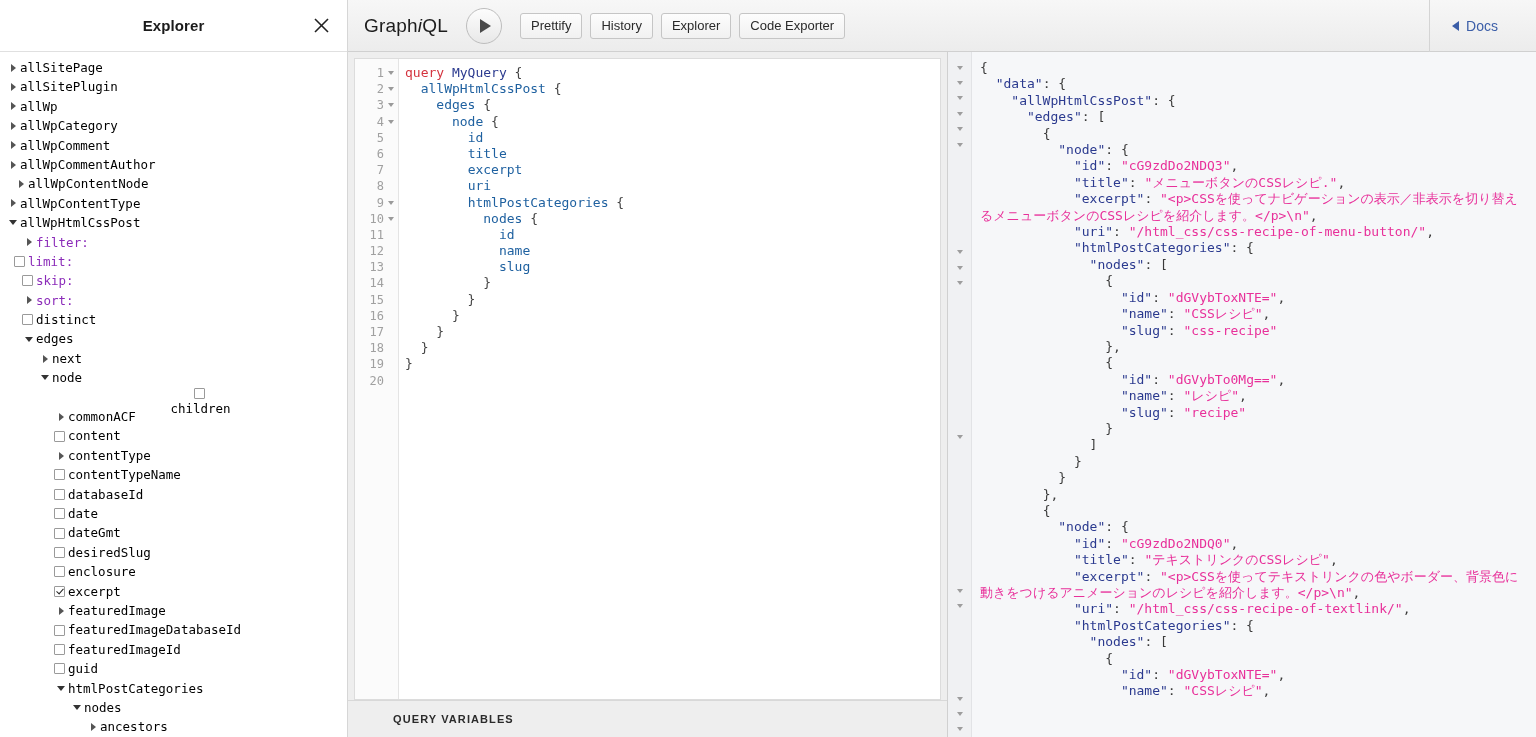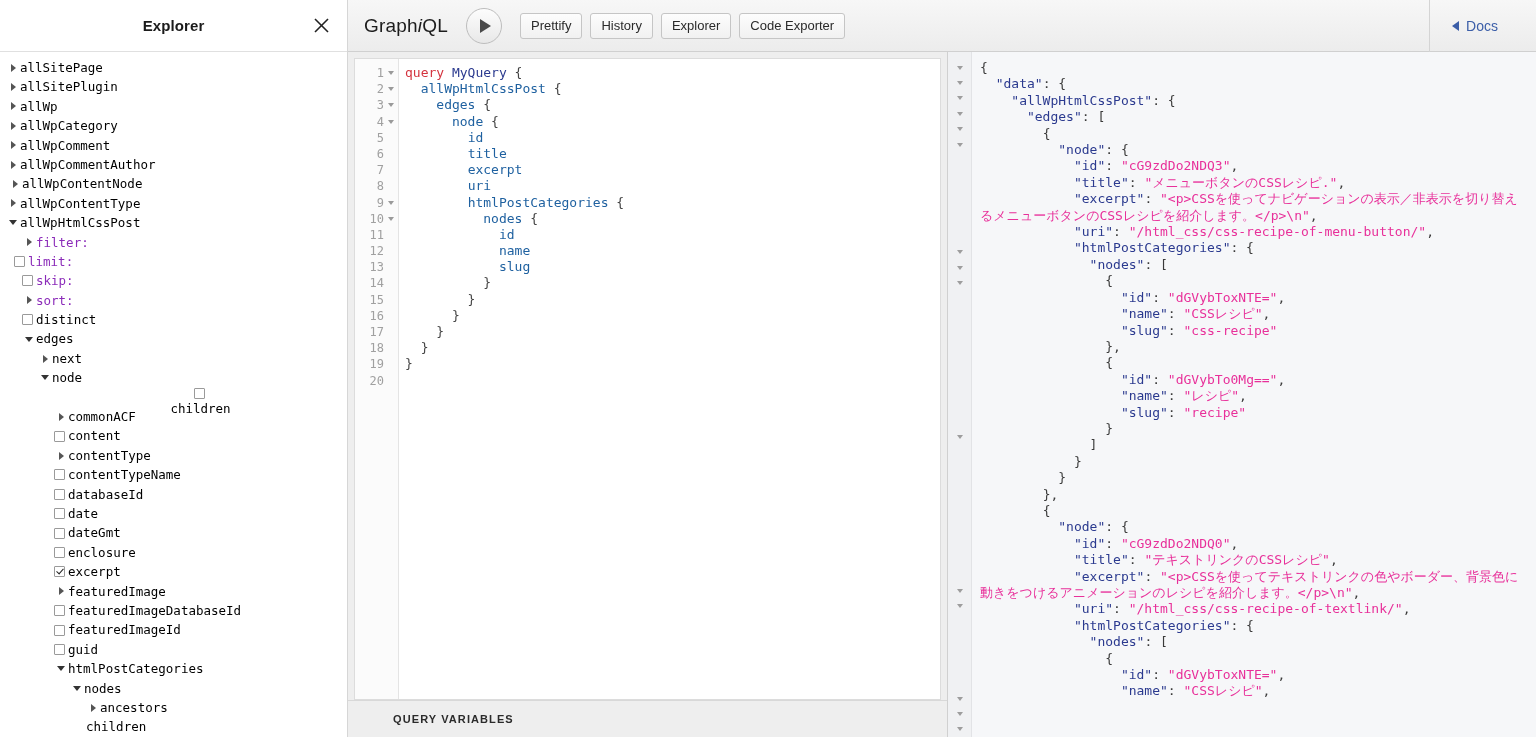--- a/index.html
+++ b/index.html
@@ -274,21 +274,21 @@
             <span class="arrow closed"></span>
           </span>
           <span class="lbl field">allWpComment</span>
         </div>
         <div class="tree-row" style="padding-left: 6px;">
           <span class="tw">
             <span class="arrow closed"></span>
           </span>
           <span class="lbl field">allWpCommentAuthor</span>
         </div>
-        <div class="tree-row" style="padding-left: 8px;">
+        <div class="tree-row" style="padding-left: 14px;">
           <span class="tw">
             <span class="arrow closed"></span>
           </span>
           <span class="lbl field">allWpContentNode</span>
         </div>
         <div class="tree-row" style="padding-left: 6px;">
           <span class="tw">
             <span class="arrow closed"></span>
           </span>
           <span class="lbl field">allWpContentType</span>
@@ -387,20 +387,26 @@
           <span class="tw">
             <span class="cbx"></span>
           </span>
           <span class="lbl field">date</span>
         </div>
         <div class="tree-row" style="padding-left: 54px;">
           <span class="tw">
             <span class="cbx"></span>
           </span>
           <span class="lbl field">dateGmt</span>
+        </div>
+        <div class="tree-row" style="padding-left: 54px;">
+          <span class="tw">
+            <span class="cbx"></span>
+          </span>
+          <span class="lbl field">desiredSlug</span>
         </div>
         <div class="tree-row" style="padding-left: 54px;">
           <span class="tw">
             <span class="cbx"></span>
           </span>
           <span class="lbl field">enclosure</span>
         </div>
         <div class="tree-row" style="padding-left: 54px;">
           <span class="tw">
             <span class="cbx checked"></span>

